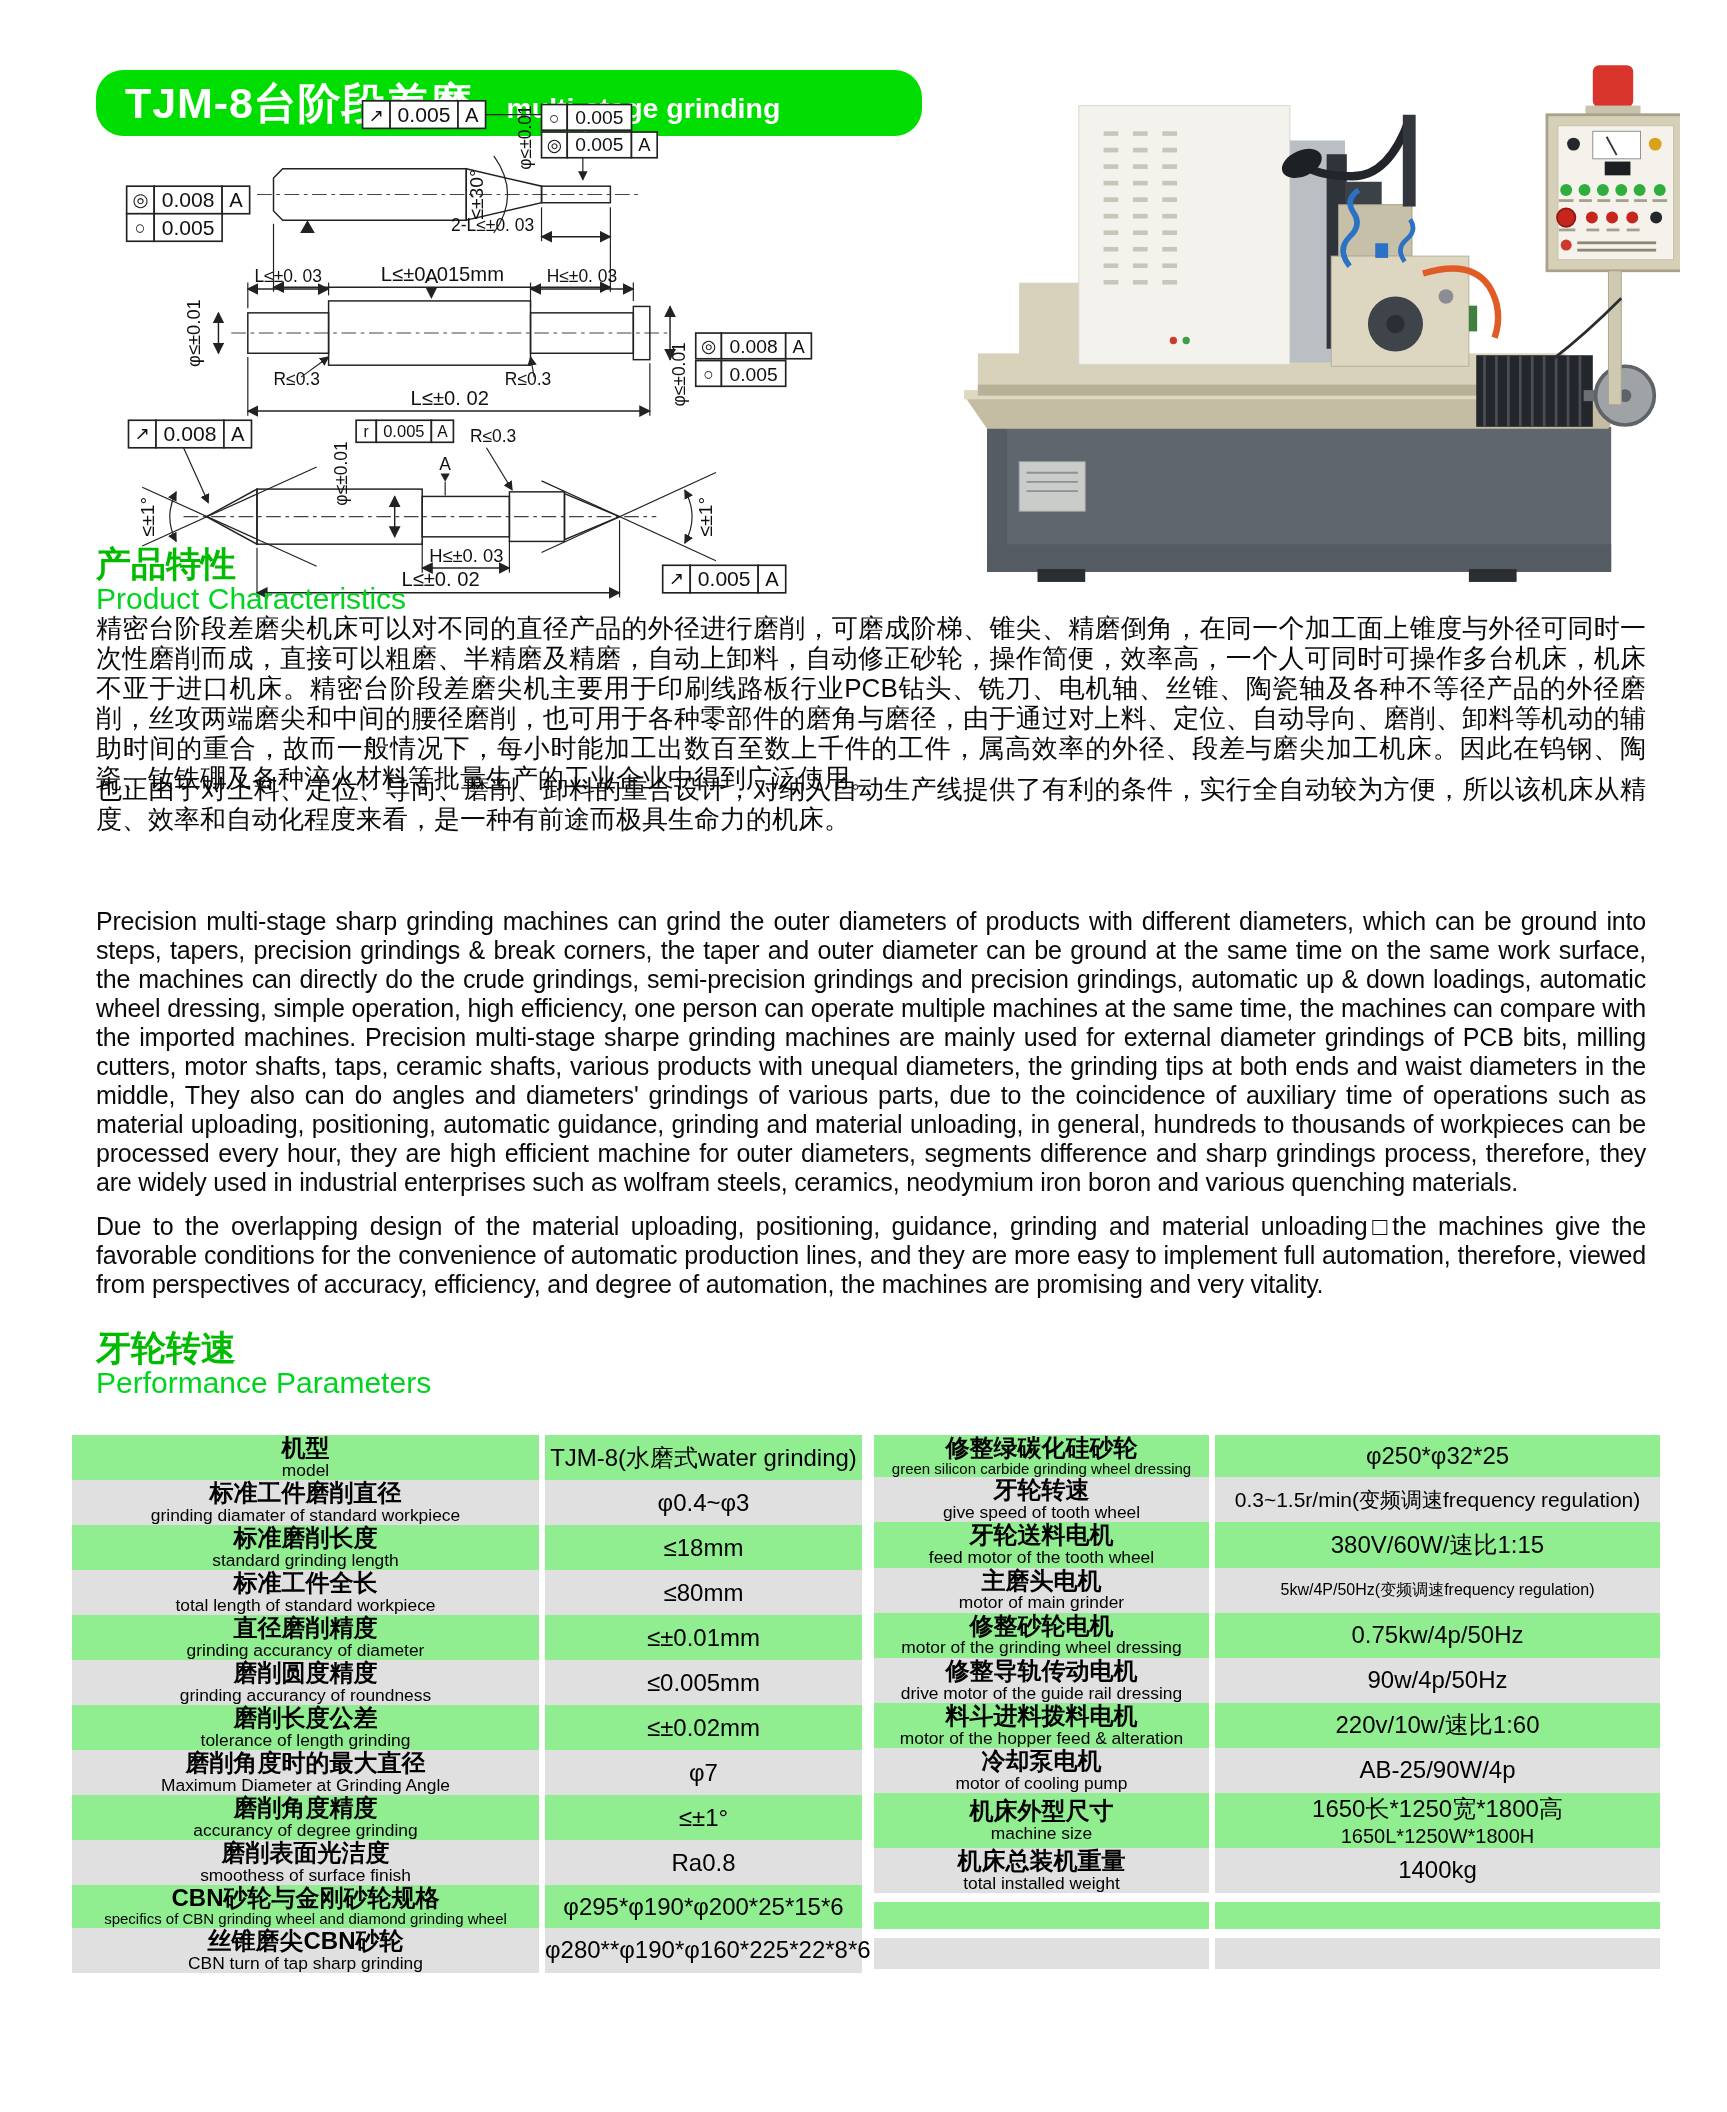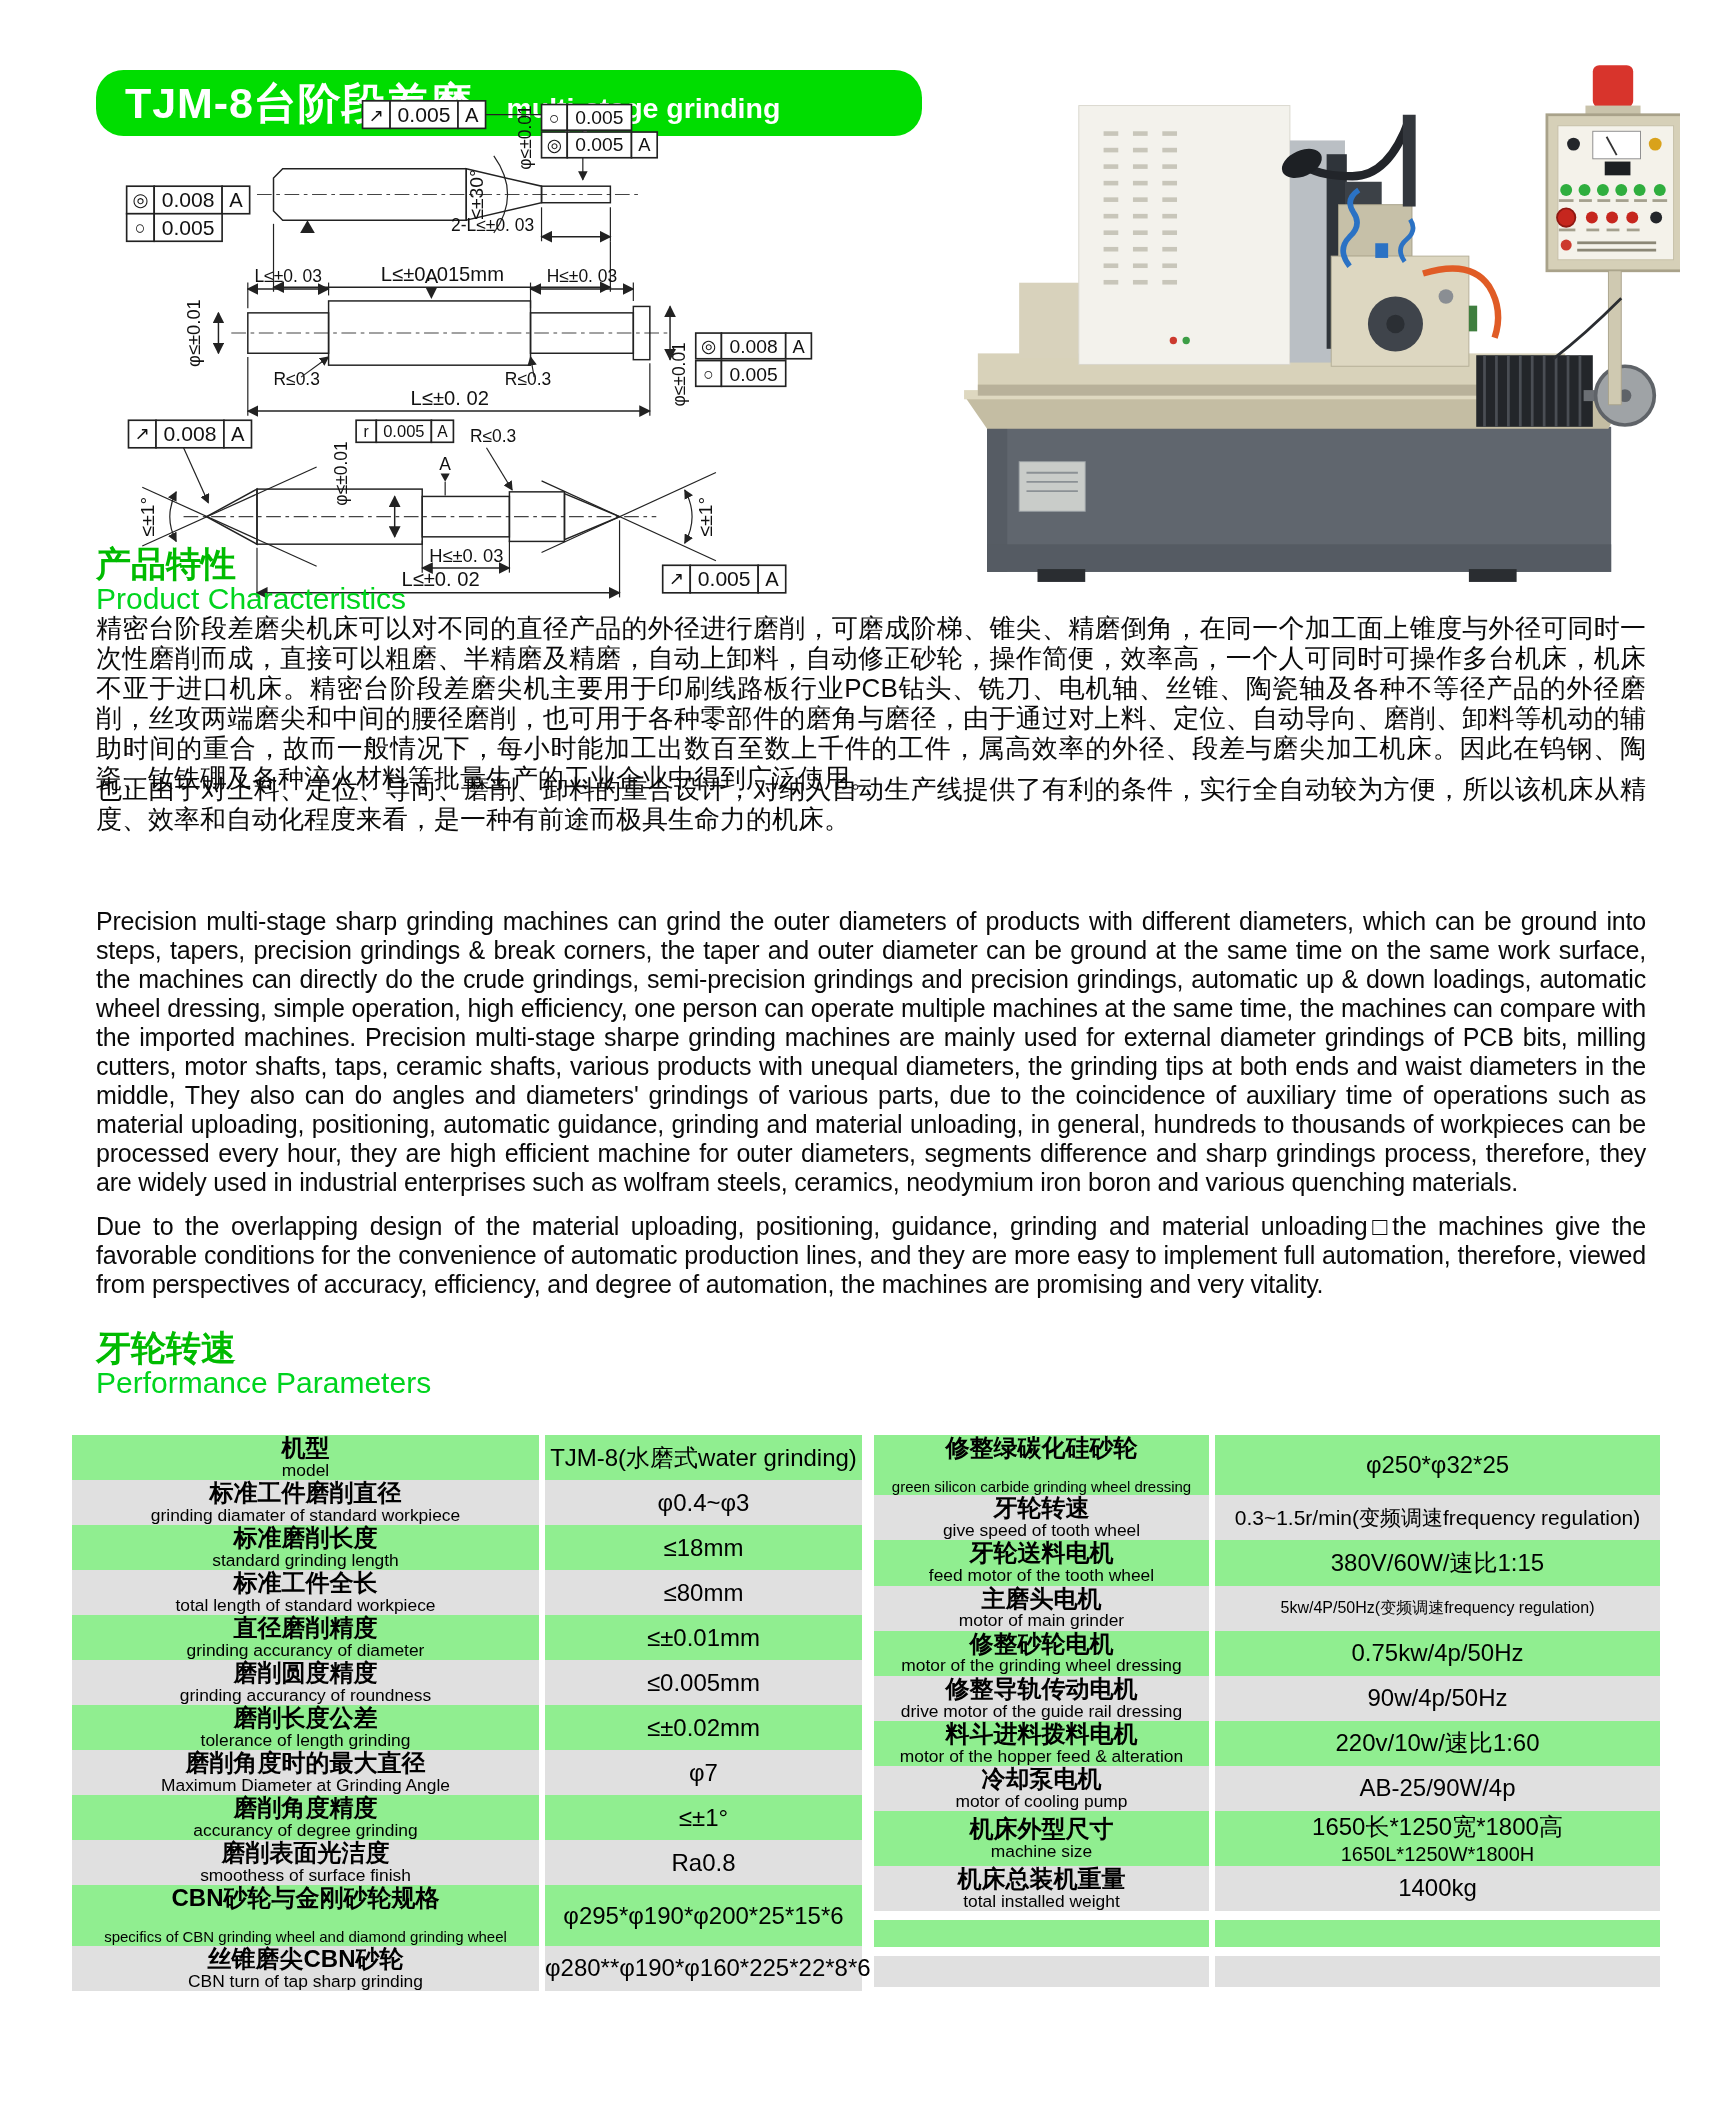--- a/index.html
+++ b/index.html
@@ -22,21 +22,21 @@
   .para.zh{font-size:26px;line-height:30px;font-weight:500;}
   .para.en{font-size:25px;line-height:29px;letter-spacing:-0.2px;}
 
   
   table.spec{position:absolute;border-collapse:collapse;table-layout:fixed;}
   table.spec td{padding:0;text-align:center;vertical-align:middle;}
   table.spec tr{height:36px;}
   table.spec .val{border-left:6.4px solid #fff;font-size:24px;}
   table.spec .zh{font-size:24px;font-weight:bold;line-height:1.08;}
   table.spec .en{font-size:17.4px;line-height:1.1;}
-  table.spec .en.small{font-size:15px;margin-top:18px;}
+  table.spec .en.small{font-size:15px;}
   tr.g td{background:#90ee90;}
   tr.w td{background:#e0e0e0;text-align:center;}
   tr.sep td{border-top:9.2px solid #fff;}
   tr.last{height:37px;}
   .v2{font-size:20px;}
 
   svg text{font-family:"Liberation Sans","DejaVu Sans",sans-serif;fill:#111;}
   .dim{stroke:#222;stroke-width:1.6;fill:none;}
   .thin{stroke:#222;stroke-width:1.3;fill:none;}
   .cl{stroke:#444;stroke-width:1.2;stroke-dasharray:16 5 4 5;fill:none;}

